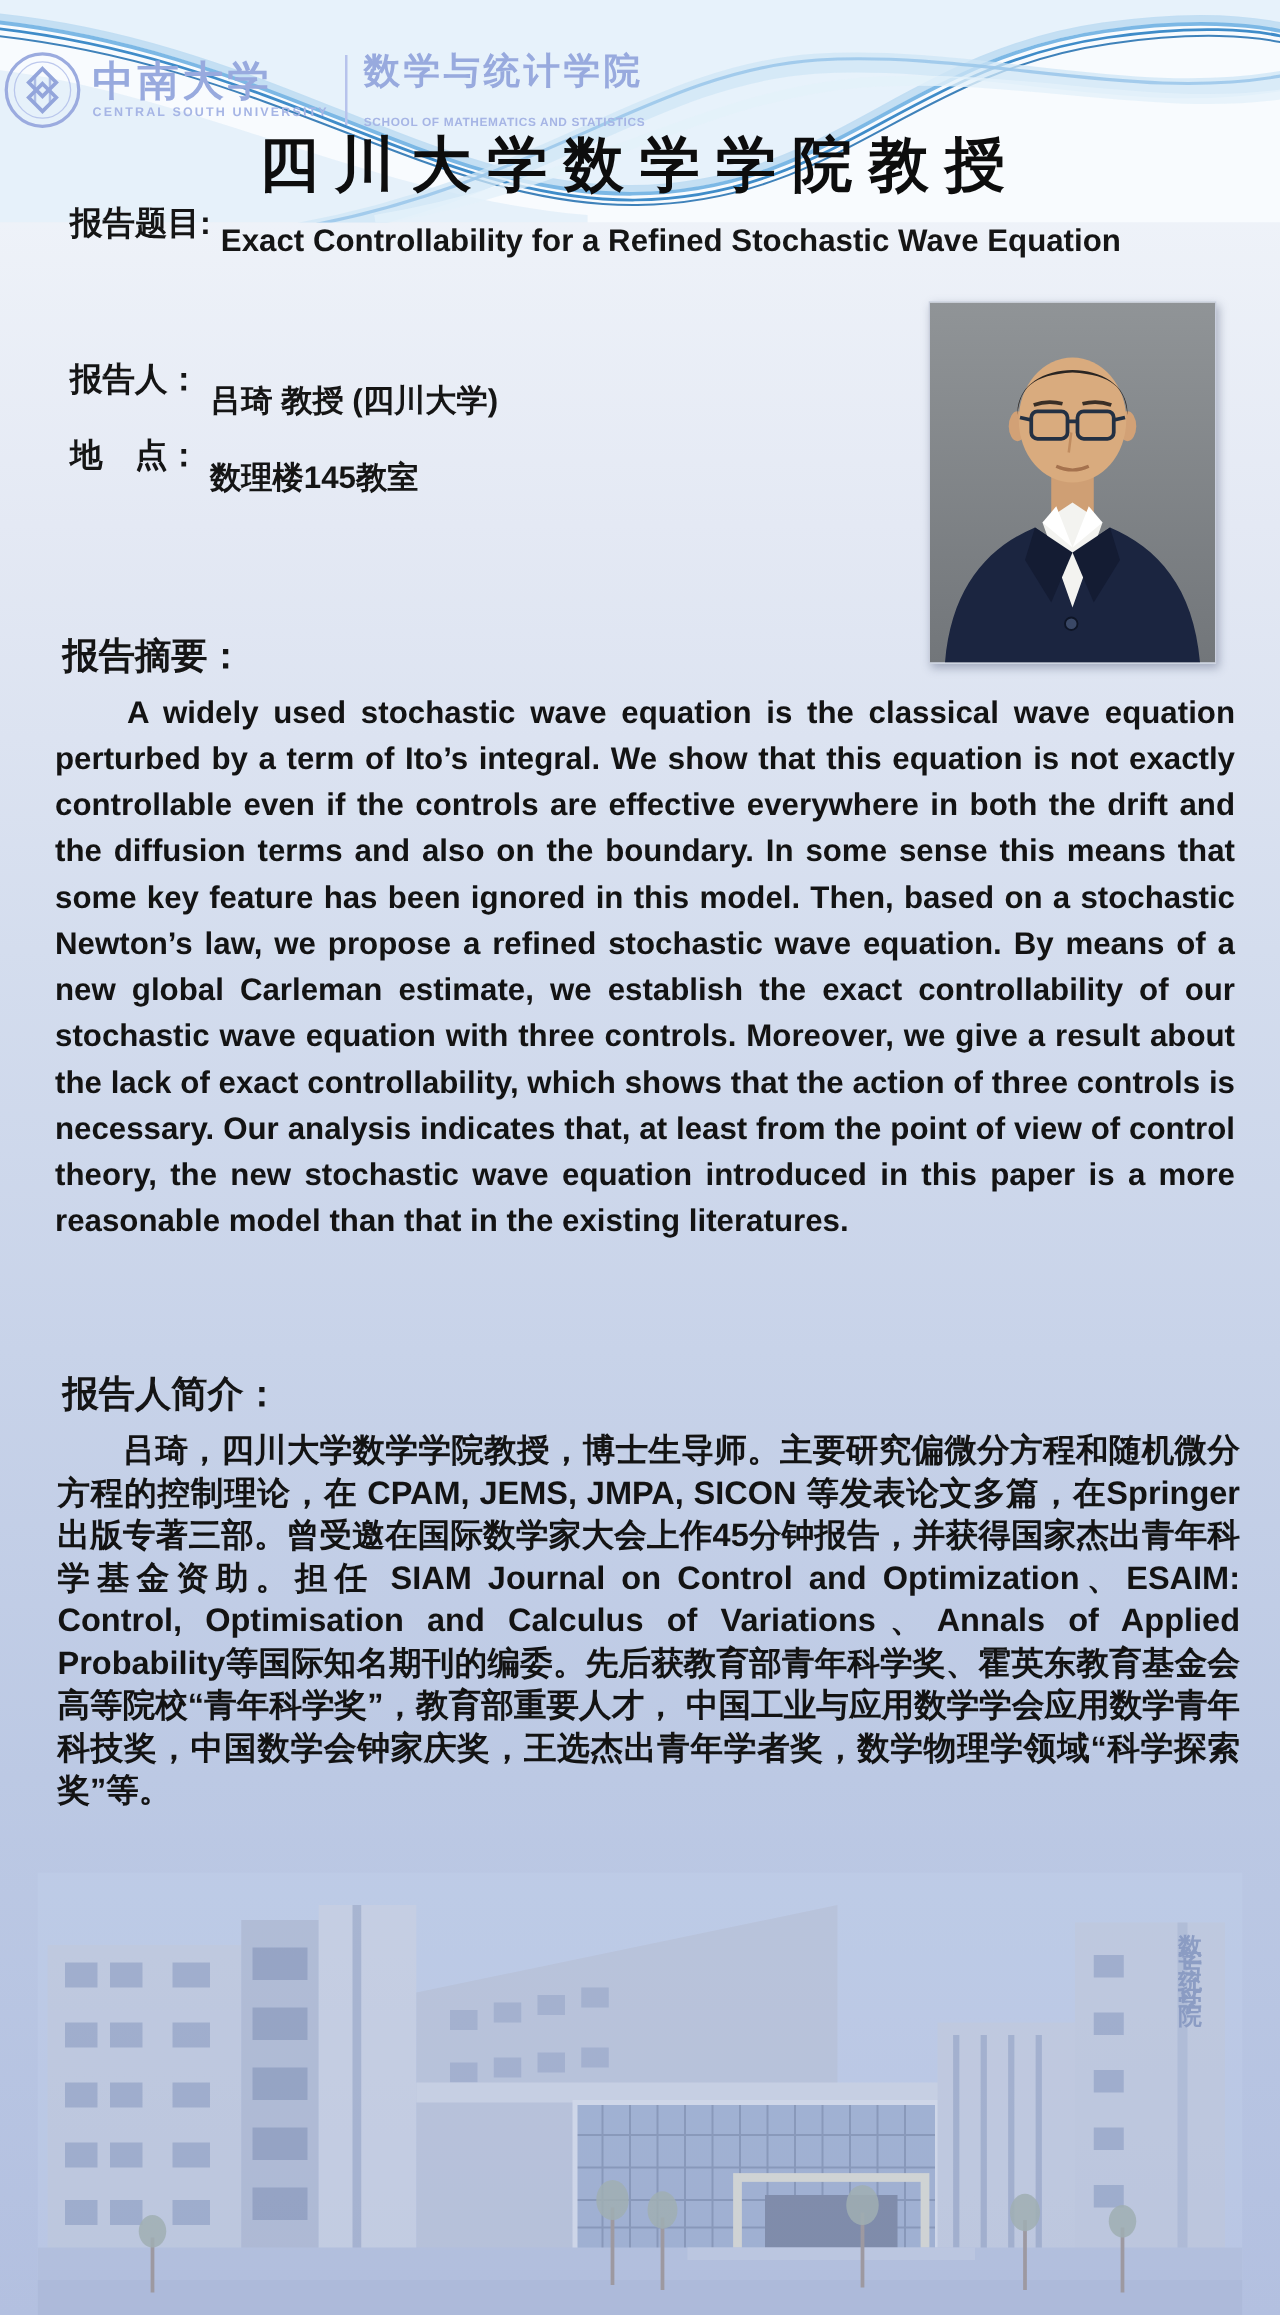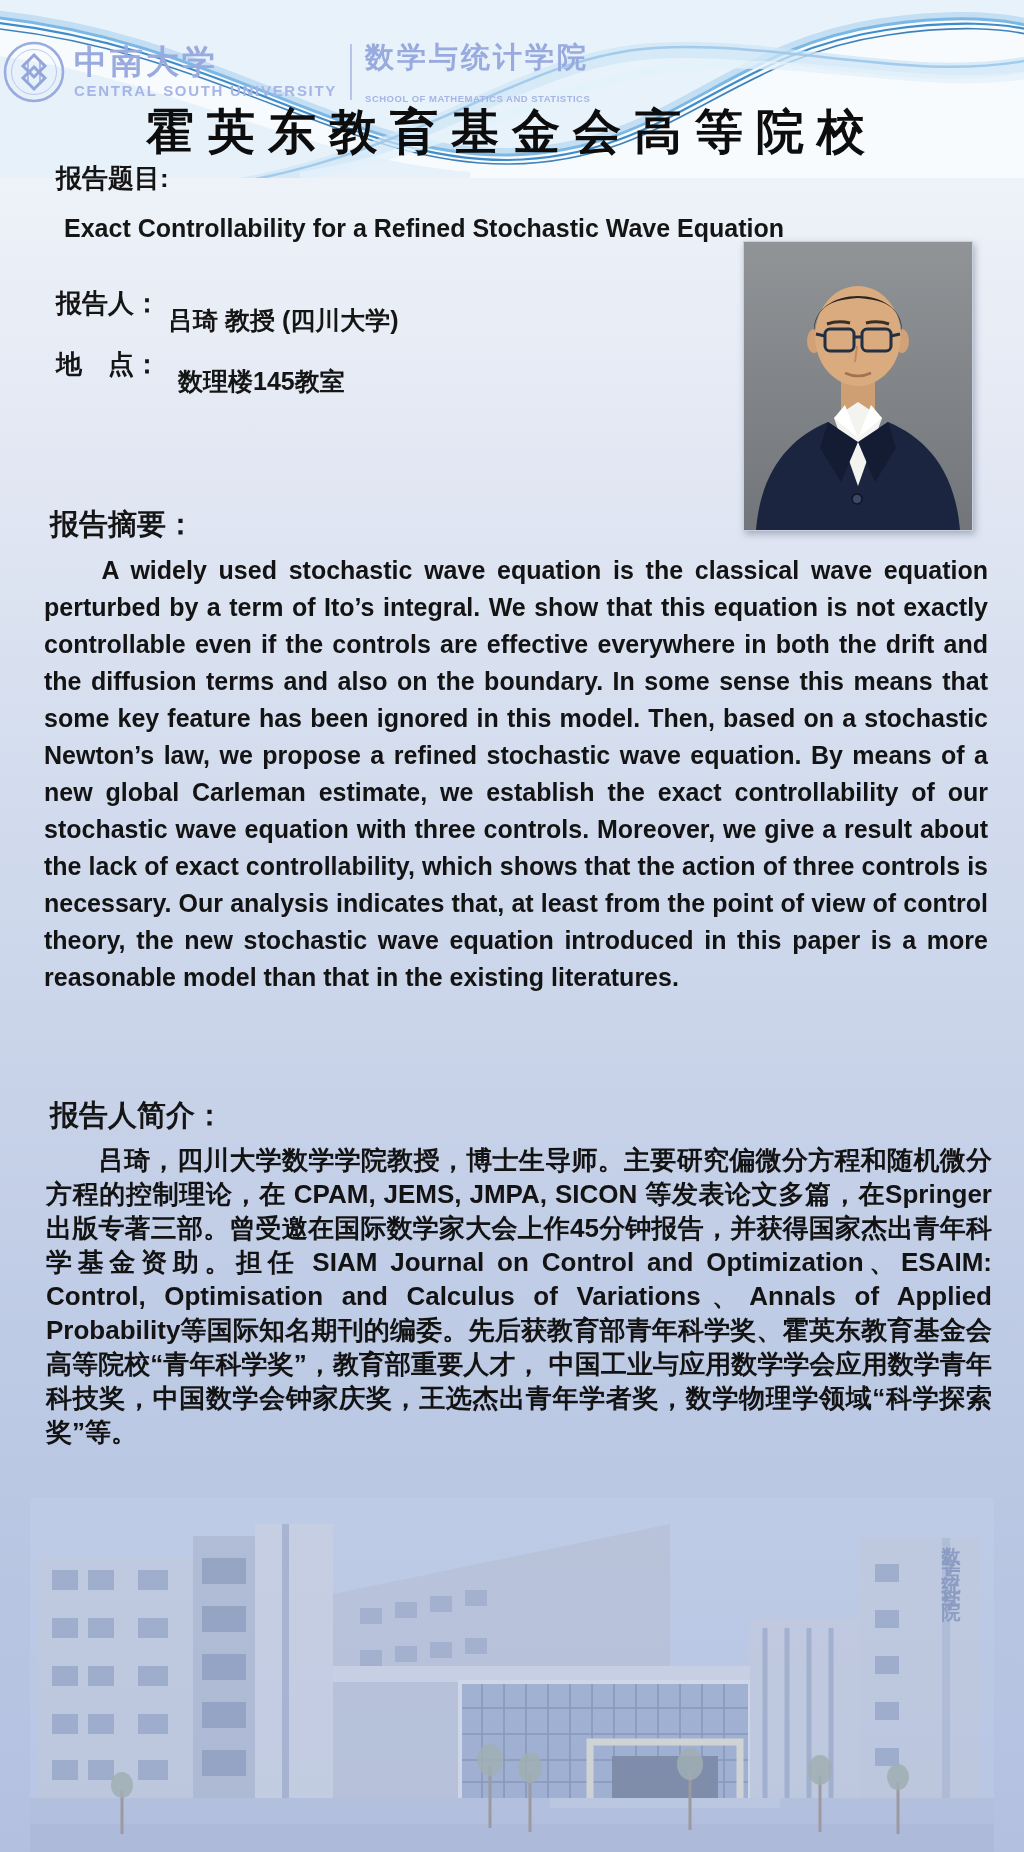--- a/index.html
+++ b/index.html
@@ -11,37 +11,37 @@
     font-family:"Liberation Sans","DejaVu Sans",sans-serif;
     color:#151515;
   }
   
   .header-waves{ position:absolute; left:0; top:0; width:1024px; height:178px; }
   .logo-row{ position:absolute; left:2px; top:40px; display:flex; align-items:center; }
   .seal{ width:64px; height:64px; flex:0 0 auto; margin-right:8px; }
   .logo-block{ display:flex; flex-direction:column; }
   .logo-cn{ font-family:"DejaVu Serif","Liberation Serif",serif; font-weight:bold;
             font-size:33px; line-height:34px; color:#98aade; letter-spacing:3px; }
-  .logo-en{ font-size:15px; font-weight:bold; color:#a6b5e5; letter-spacing:1.7px; margin-top:3px; }
+  .logo-en{ font-size:10px; font-weight:bold; color:#a6b5e5; letter-spacing:1.7px; margin-top:3px; }
   .logo-divider{ width:2px; height:56px; background:#b7c3ec; margin:0 13px; }
   .school-cn{ font-size:29px; line-height:32px; font-weight:600; color:#98aade; letter-spacing:3px; }
   .school-en{ font-size:9.5px; font-weight:bold; color:#a6b5e5; letter-spacing:0.5px; margin-top:20px; }
   .page-title{
     position:absolute; left:0; right:0; top:100px; margin:0; text-align:center;
     font-family:"DejaVu Serif","Liberation Serif",serif;
     font-size:48px; font-weight:bold; letter-spacing:13px; color:#0d0d0d;
   }
   
   .info-line{ position:absolute; left:56px; display:flex; white-space:pre; font-weight:bold; }
   .info-label{ font-size:26px; }
   .info-value{ font-size:25px; margin-left:8px;margin-top:18px; }
-  .line-topic  { top:161px;flex-direction:column; }
+  .line-topic  { top:161px; }
   .line-time   { top:222px; }
   .line-speaker{ top:286px; }
-  .line-venue  { top:347px;gap:10px; }
+  .line-venue  { top:347px; }
   
   .speaker-photo{
     position:absolute; left:743px; top:241px; width:228px; height:288px;
     border:1px solid #c9cfdd; box-shadow:2px 3px 7px rgba(50,60,95,.35);
   }
   .speaker-photo svg{ display:block; width:100%; height:100%; }
   
   .section-label{ position:absolute; left:50px; font-size:29px; font-weight:bold; }
   .abstract-label{ top:505px; }
   .abstract-text{
@@ -96,21 +96,21 @@
       <div class="logo-cn">中南大学</div>
       <div class="logo-en">CENTRAL SOUTH UNIVERSITY</div>
     </div>
     <div class="logo-divider"></div>
     <div class="logo-block">
       <div class="school-cn">数学与统计学院</div>
       <div class="school-en">SCHOOL OF MATHEMATICS AND STATISTICS</div>
     </div>
   </div>
 
-  <h1 class="page-title">霍英东教育基金会高等院校</h1>
+  <h1 class="page-title">四川大学数学学院教授</h1>
 
   <div class="info-line line-topic">
     <span class="info-label">报告题目:</span>
     <span class="info-value">Exact Controllability for a Refined Stochastic Wave Equation</span>
   </div>
   <div class="info-line line-speaker">
     <span class="info-label">报告人：</span>
     <span class="info-value">吕琦 教授 (四川大学)</span>
   </div>
   <div class="info-line line-venue">

